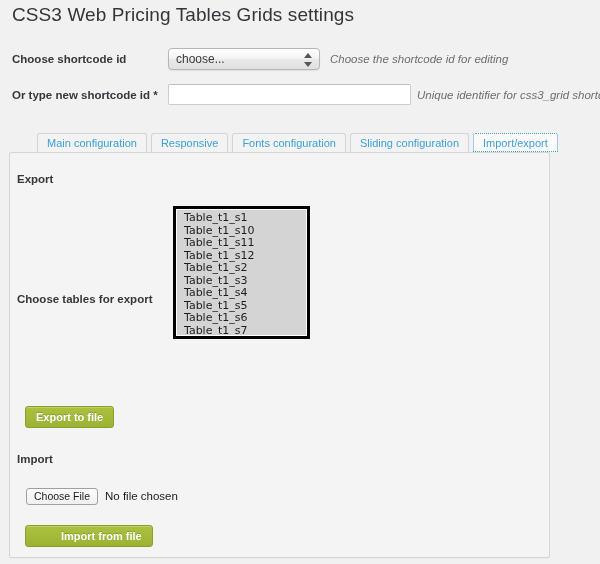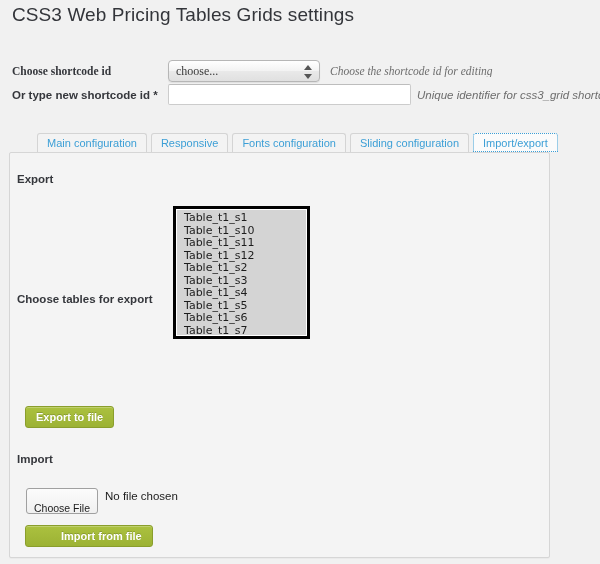--- a/index.html
+++ b/index.html
@@ -13,21 +13,21 @@
   .page{position:relative;width:600px;height:564px;}
 
   .page-title{
     position:absolute;left:12px;top:4px;
     font-size:19px;font-weight:400;color:#33353a;
     letter-spacing:.1px;white-space:nowrap;
   }
 
   
   .form-row{position:absolute;left:0;width:600px;height:26px;}
-  .row-shortcode{top:60px;font-family:Liberation Serif, serif;}
+  .row-shortcode{top:48px;}
   .row-newid{top:84px;}
 
   .field-label{
     position:absolute;left:12px;top:5px;
     font-size:11.5px;font-weight:bold;color:#35373c;
     white-space:nowrap;
   }
 
   .select-wrap{
     position:absolute;left:168px;top:0;
@@ -150,21 +150,21 @@
     cursor:pointer;
   }
   .btn-export{left:15px;top:253px;}
   .btn-import{left:15px;top:372px;padding-left:35px;}
 
   
   .file-row{position:absolute;left:16px;top:335px;height:18px;}
   .choose-file-btn{
     float:left;
     height:17px;line-height:15px;
-    padding:12px 7px;
+    padding:0 7px;
     font-size:10.5px;color:#1c1c1c;
     background:linear-gradient(to bottom,#fcfcfc 0%,#f0f0f0 100%);
     border:1px solid #a0a0a0;
     border-radius:3px;
     box-sizing:border-box;white-space:nowrap;
     cursor:pointer;
   }
   .file-status{
     float:left;margin-left:7px;
     line-height:17px;font-size:11.5px;color:#1c1c1c;

